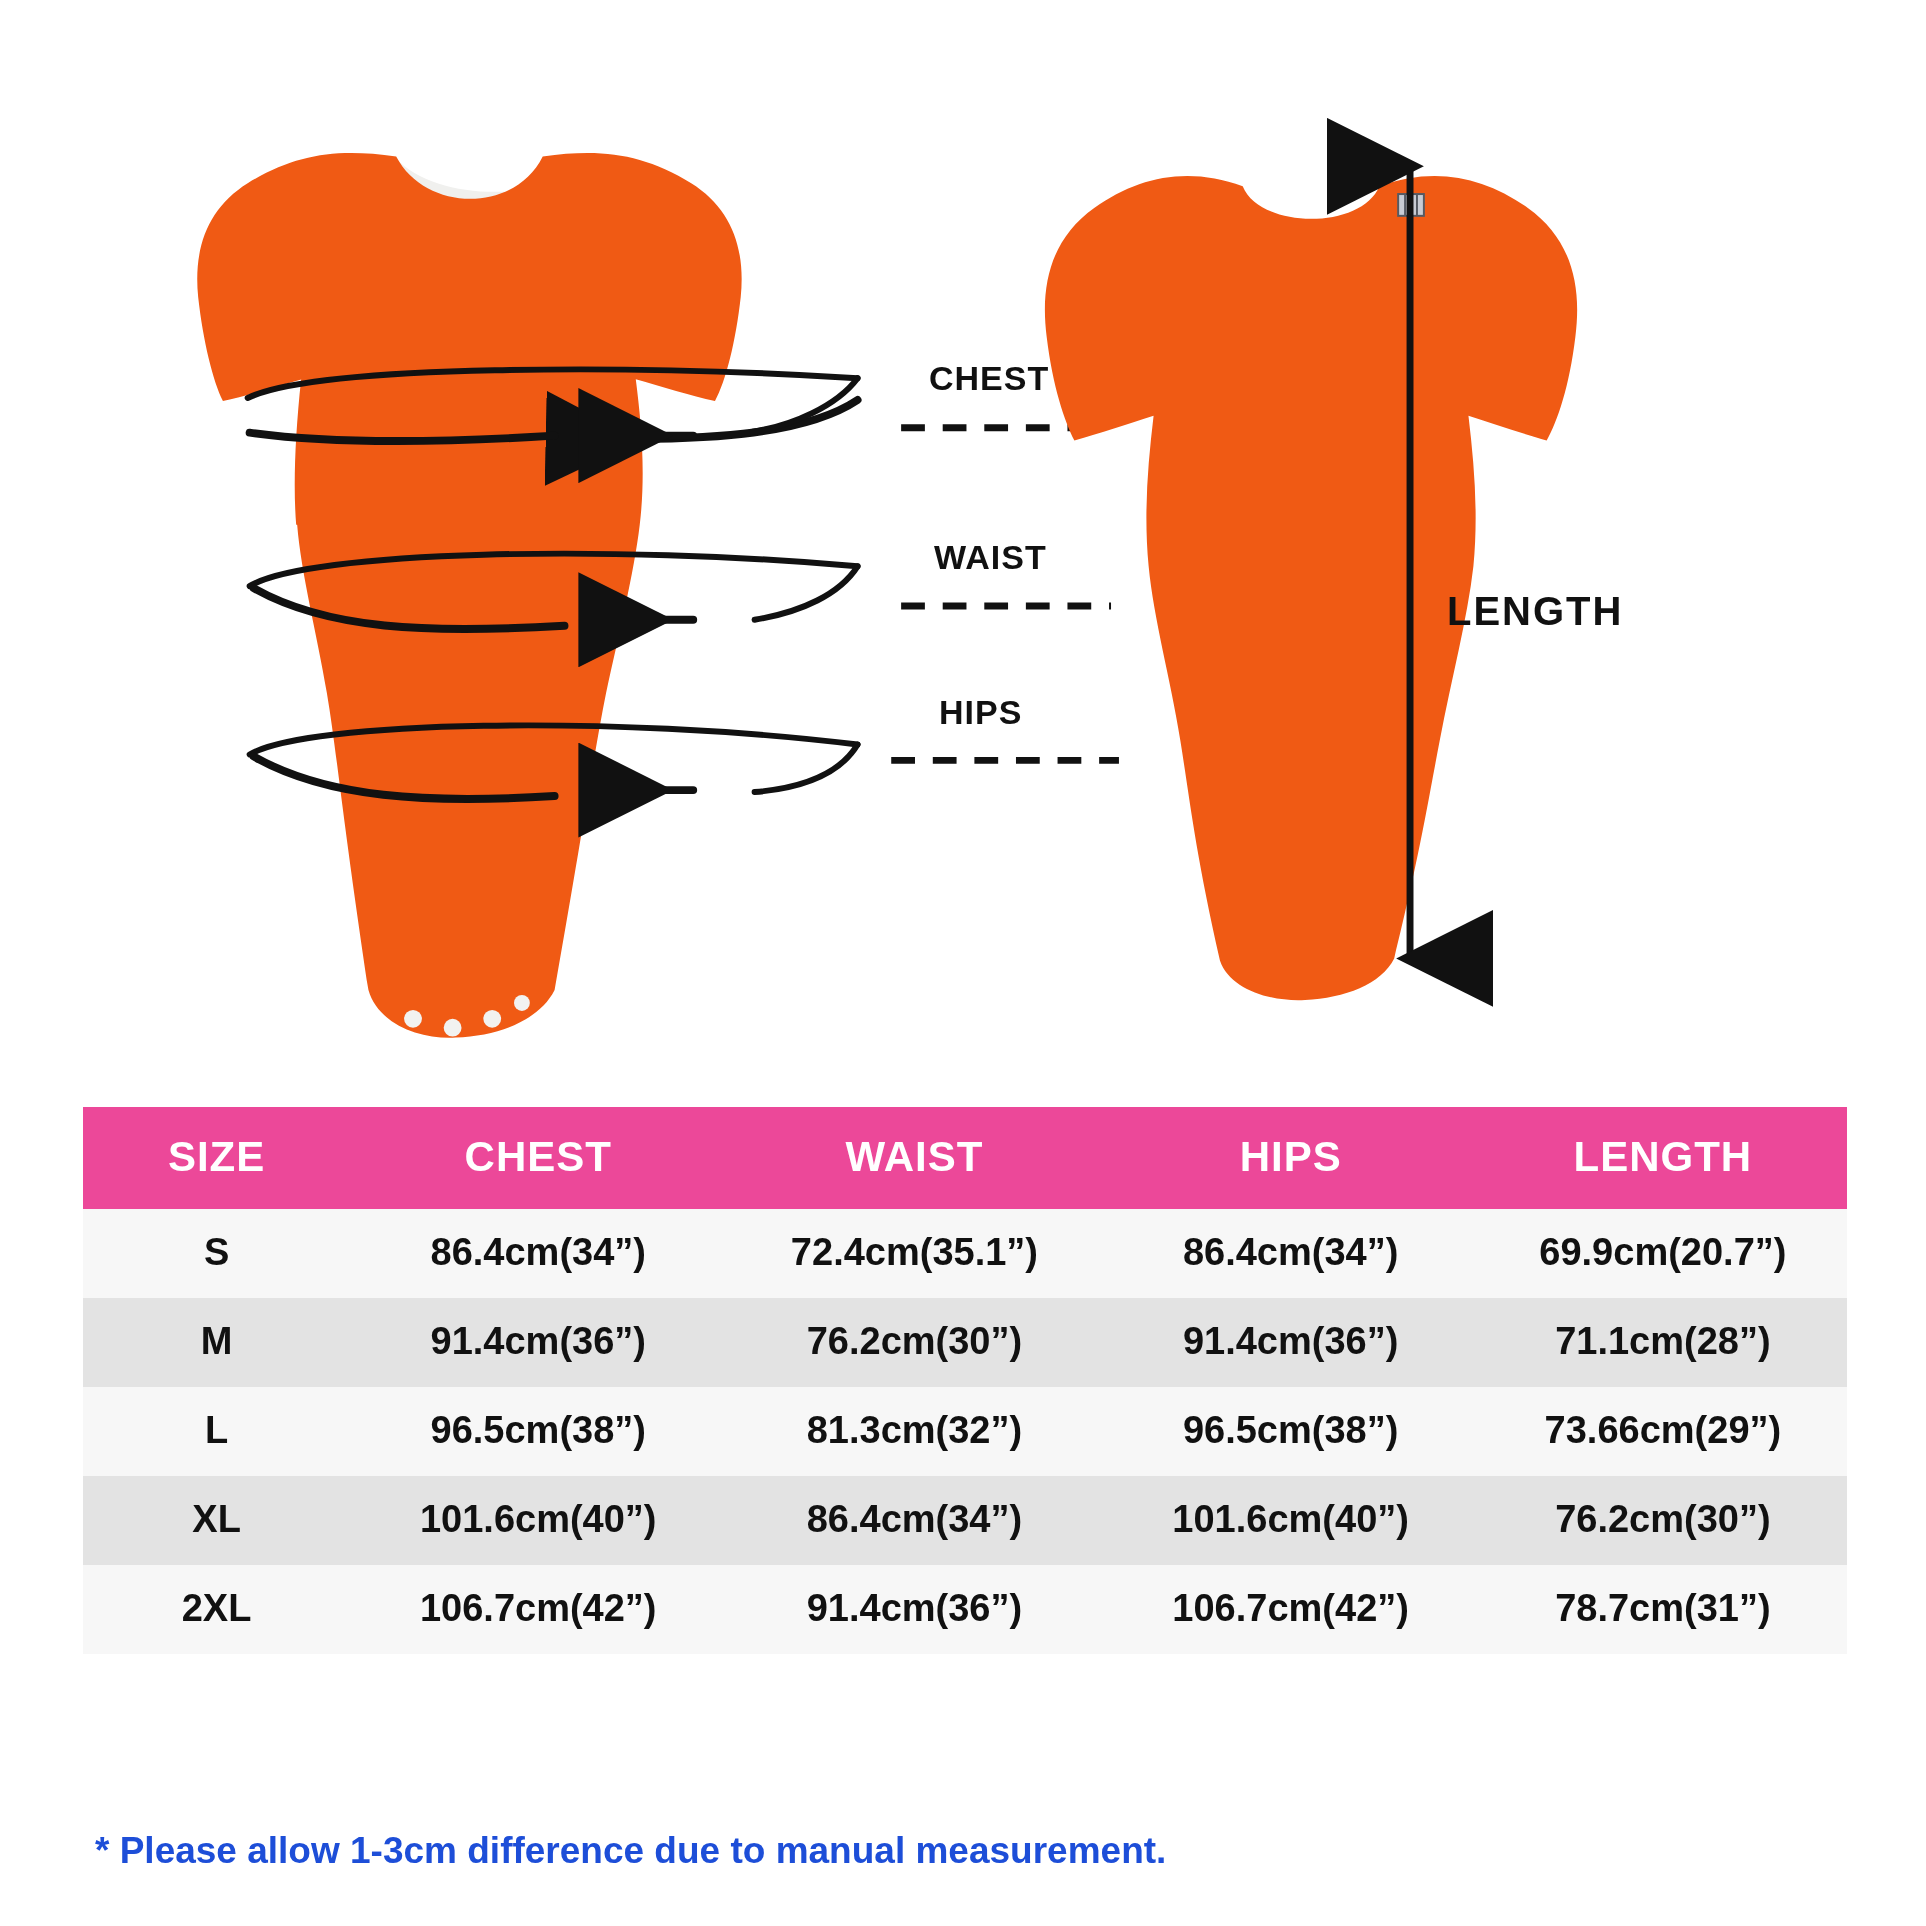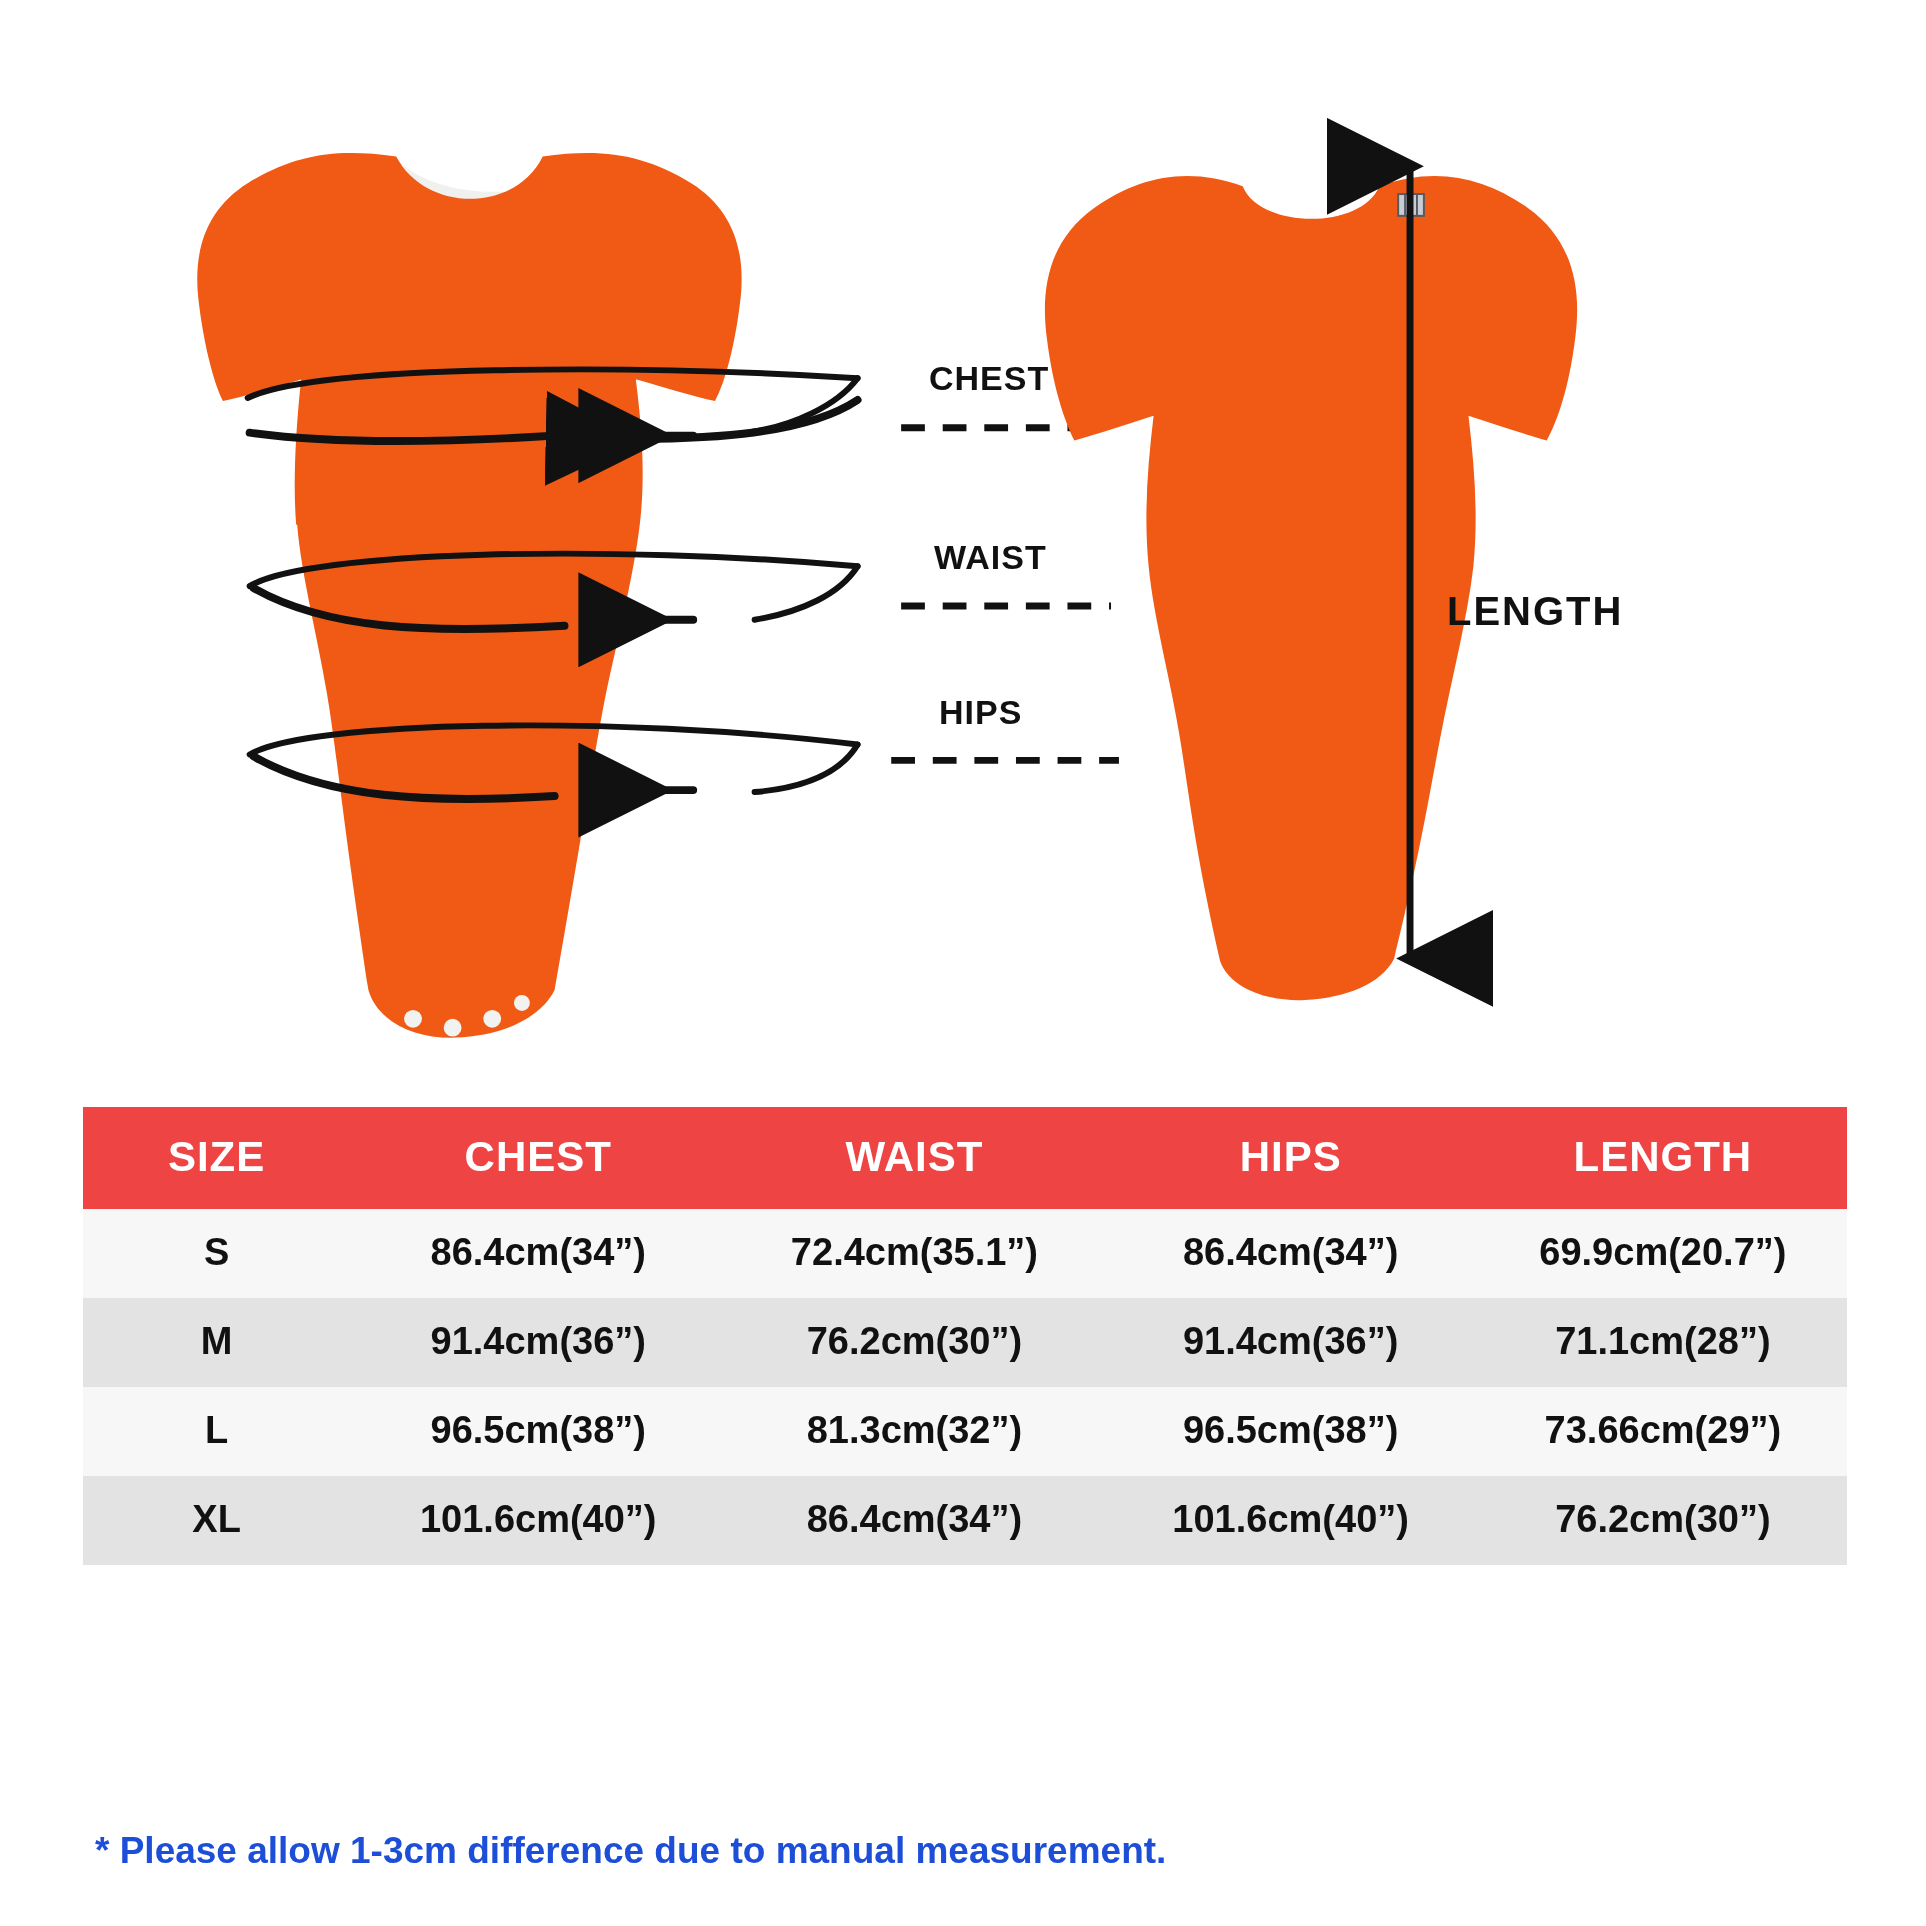--- a/index.html
+++ b/index.html
@@ -59,21 +59,21 @@
   
   #size-table {
     position: absolute;
     left: 83px;
     top: 1107px;
     width: 1764px;
     border-collapse: collapse;
     table-layout: fixed;
   }
   #size-table th {
-    background: #ef4444;
+    background: #ec4899;
     color: #ffffff;
     font-size: 42px;
     font-weight: bold;
     padding: 26px 0 28px 0;
     text-align: center;
     letter-spacing: 1px;
   }
   #size-table td {
     font-size: 38px;
     font-weight: bold;
@@ -255,17 +255,24 @@
       <td>96.5cm(38”)</td>
       <td>73.66cm(29”)</td>
     </tr>
     <tr>
       <td>XL</td>
       <td>101.6cm(40”)</td>
       <td>86.4cm(34”)</td>
       <td>101.6cm(40”)</td>
       <td>76.2cm(30”)</td>
     </tr>
+    <tr>
+      <td>2XL</td>
+      <td>106.7cm(42”)</td>
+      <td>91.4cm(36”)</td>
+      <td>106.7cm(42”)</td>
+      <td>78.7cm(31”)</td>
+    </tr>
   </tbody>
 </table>
 
 <div id="footnote">* Please allow 1-3cm difference due to manual measurement.</div>
 
 
 </body></html>

